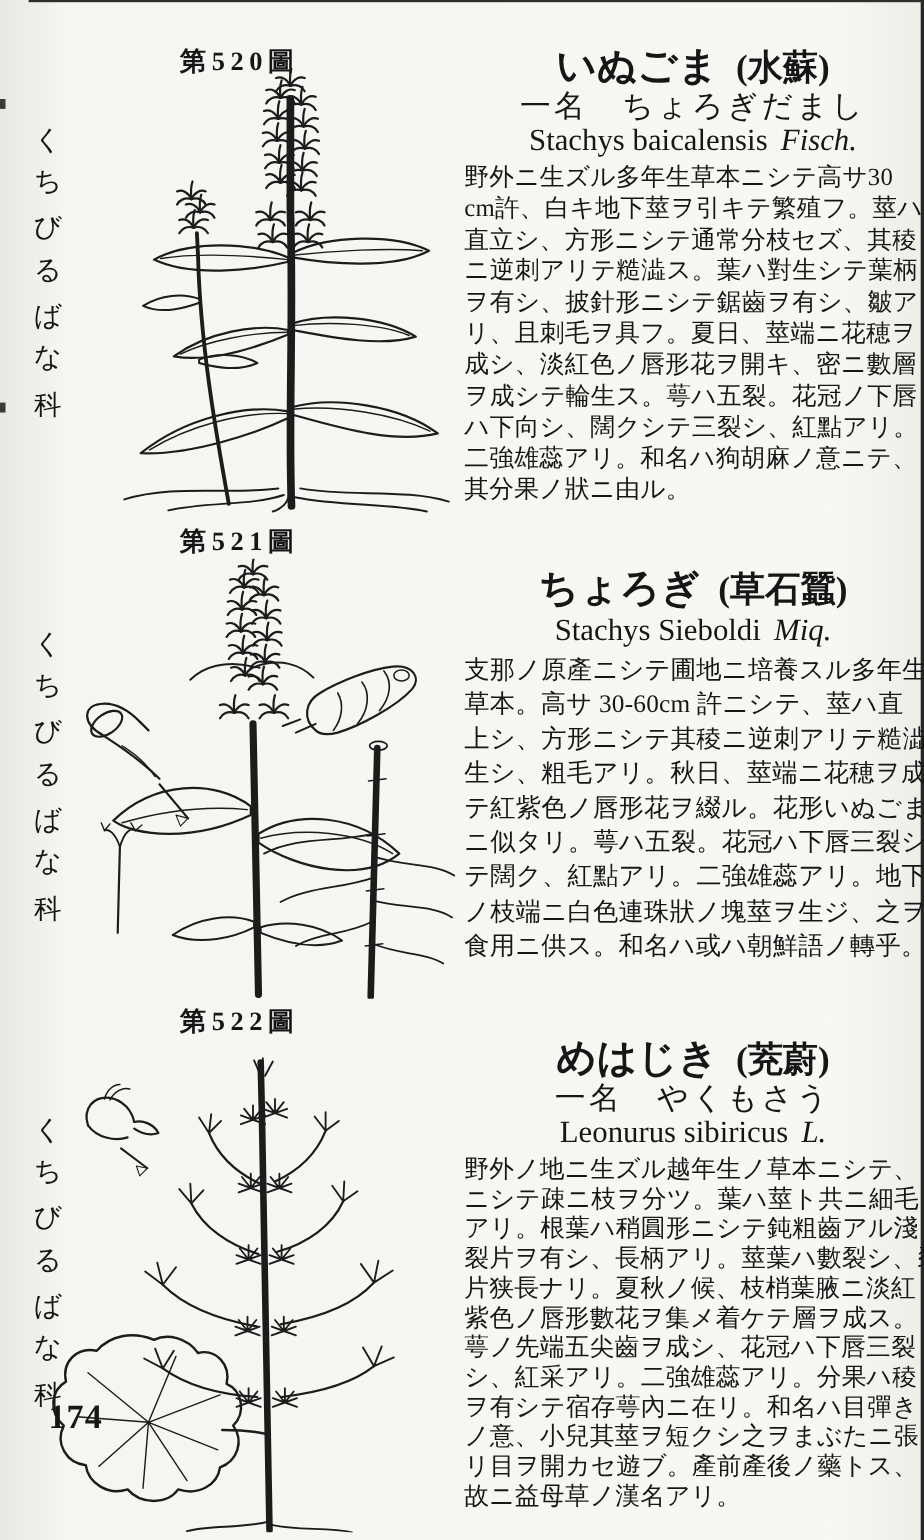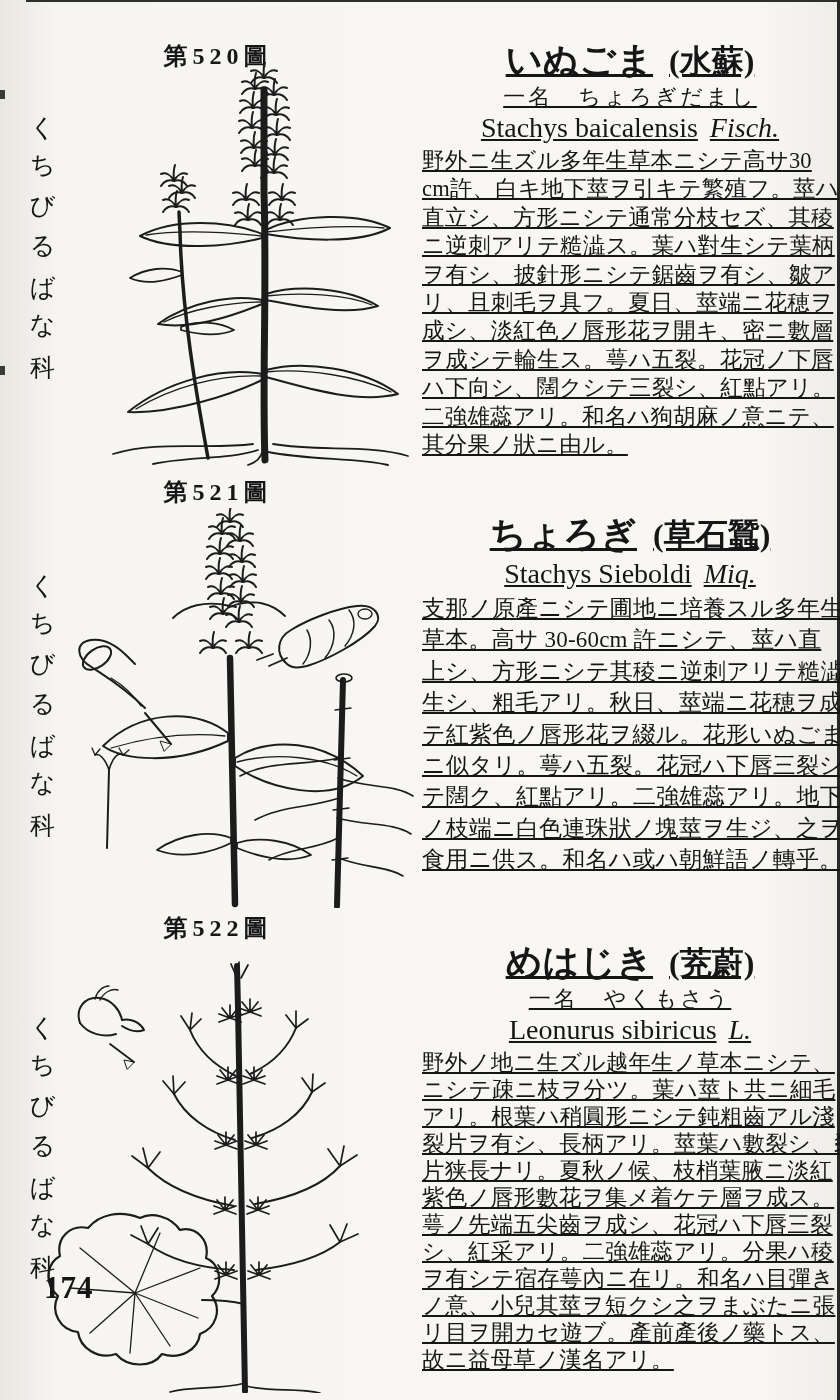--- a/index.html
+++ b/index.html
@@ -9,24 +9,24 @@
   .edge-top{position:absolute;left:26px;top:0;right:0;height:2px;background:#2e2e2e;}
   .edge-right{position:absolute;top:0;right:0;width:3px;height:100%;background:#272727;}
   .edge-mark{position:absolute;left:0;width:5px;height:9px;background:#3a3a3a;}
   .fig-caption{position:absolute;left:118px;width:200px;text-align:center;
         font-size:24px;font-weight:bold;letter-spacing:5px;white-space:nowrap;}
   .family-label{position:absolute;left:26px;writing-mode:vertical-rl;
         font-size:25px;letter-spacing:11px;font-weight:500;white-space:nowrap;}
   .illustration{position:absolute;}
   .illustration path,.illustration line,.illustration ellipse,.illustration circle
         {fill:none;stroke:#1c1c1c;stroke-linecap:round;stroke-linejoin:round;}
-  .text-col{position:absolute;left:422px;width:416px;text-decoration:underline;}
+  .text-col{position:absolute;left:422px;width:416px;}
   .title-row{text-align:center;font-weight:bold;font-size:36px;line-height:44px;white-space:nowrap;}
   .title-kanji{font-size:32px;margin-left:16px;}
-  .alt-name{text-align:center;font-size:22px;line-height:28px;letter-spacing:3px;white-space:nowrap;}
+  .alt-name{text-align:center;font-size:28px;line-height:28px;letter-spacing:3px;white-space:nowrap;}
   .latin{text-align:center;font-size:28px;line-height:33px;white-space:nowrap;}
   .latin .author{font-style:italic;margin-left:12px;}
   .body-lines{margin-top:3px;}
   .bline{font-size:22.5px;white-space:nowrap;letter-spacing:0.2px;}
   .e1 .bline{line-height:28.4px;}
   .e2 .bline{line-height:31.4px;font-size:23px;}
   .e3 .bline{line-height:27px;}
   .page-number{position:absolute;left:44px;top:1270px;font-size:31px;font-weight:bold;letter-spacing:1px;}
 </style>
 </head>

